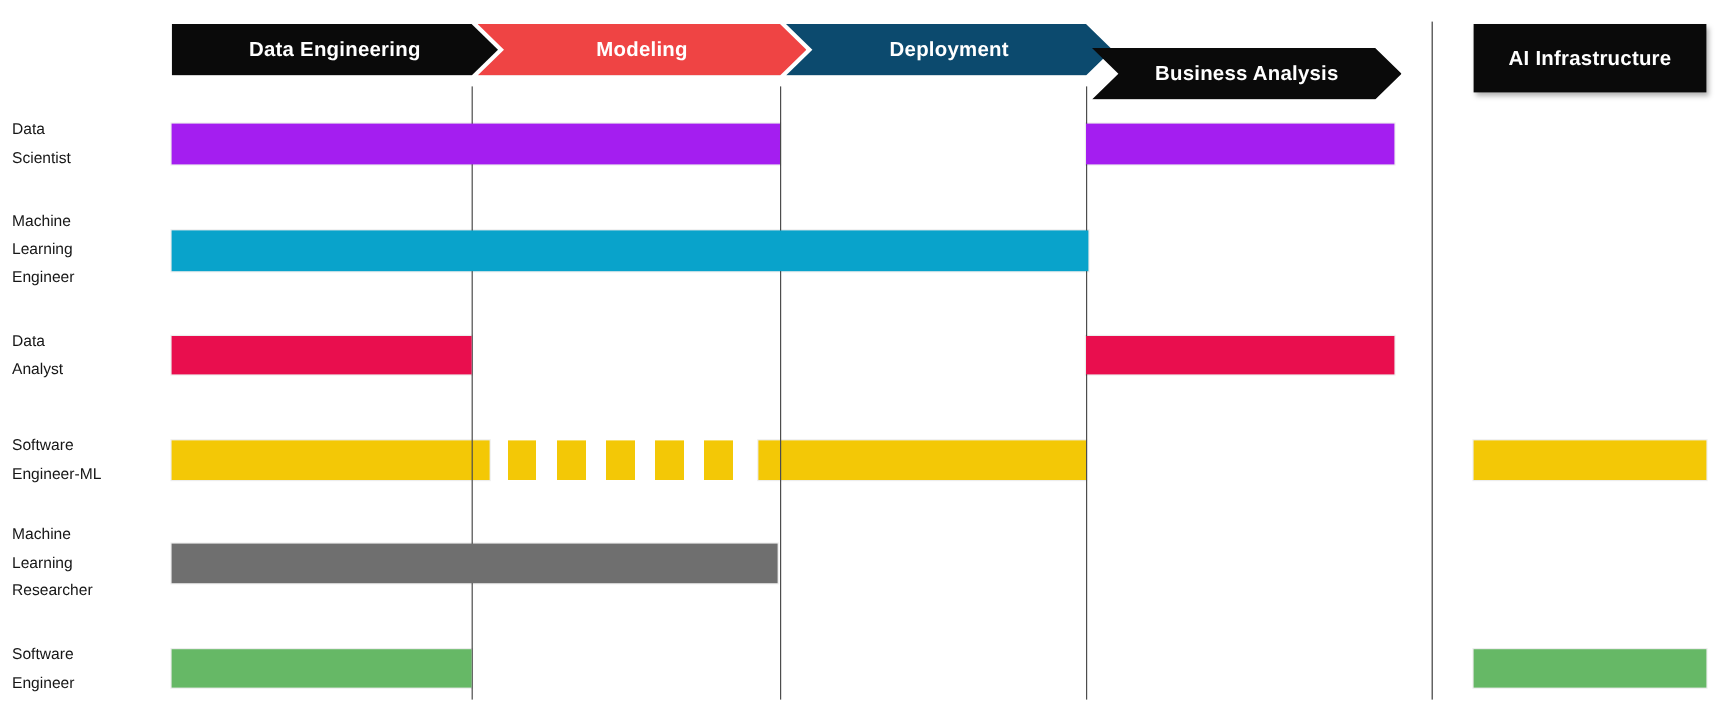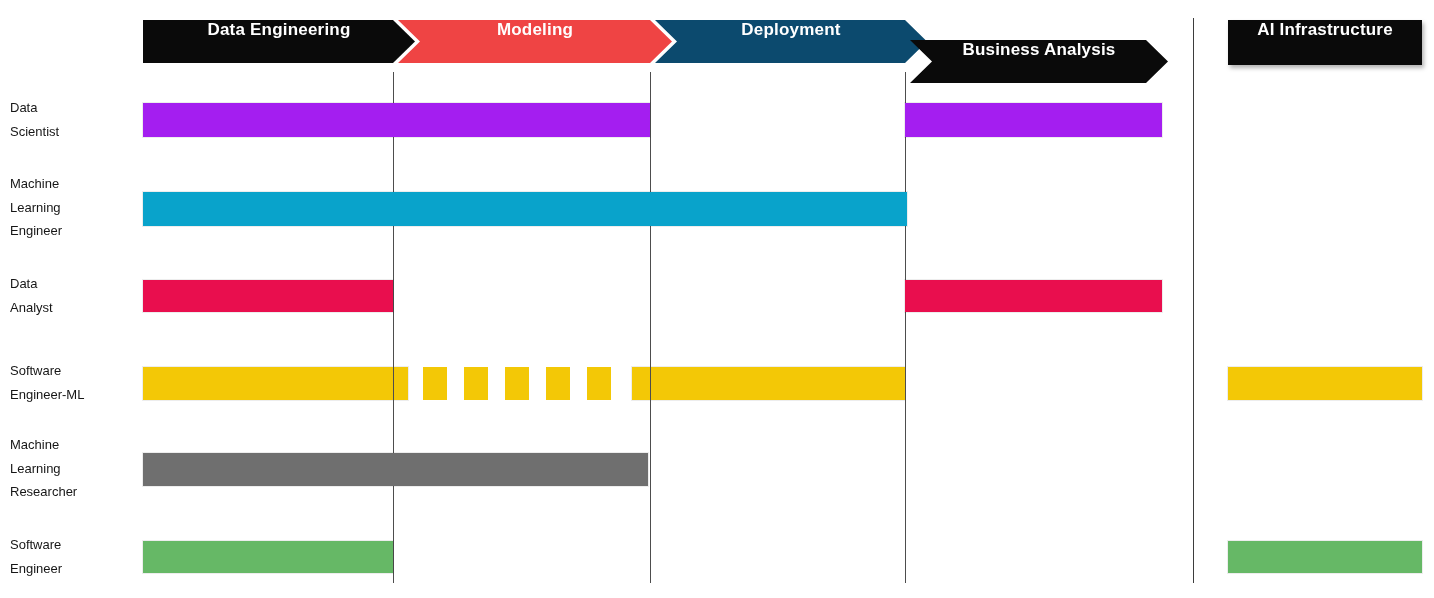--- a/index.html
+++ b/index.html
@@ -1,21 +1,21 @@
 <!DOCTYPE html>
 <html><head>
 <meta charset="utf-8">
 <style>
   html,body{margin:0;padding:0;background:#ffffff;}
   body{width:1434px;height:598px;font-family:"Liberation Sans",sans-serif;}
   #canvas{position:relative;width:1434px;height:598px;background:#ffffff;overflow:hidden;}
 
   .stage-arrow,.stage-box{
     position:absolute;
-    display:flex;justify-content:center;
+    display:flex;align-items:center;justify-content:center;
     color:#fff;font-weight:700;font-size:17px;letter-spacing:.2px;
     z-index:3;
     filter:drop-shadow(2px 3px 2px rgba(0,0,0,.30));
   }
   .stage-label{white-space:nowrap;}
 
   .gridline{position:absolute;width:0;border-left:1.5px solid #4d4d4d;z-index:1;}
   .divider-line{position:absolute;width:0;border-left:1.6px solid #3d3d3d;z-index:1;}
 
   .role-label{
@@ -46,21 +46,21 @@
       </div>
       <div class="stage-arrow" style="left: 398px; top: 20px; width: 274px; height: 43px; background: #ef4444; color: rgb(255, 255, 255); clip-path: polygon(0px 0px, calc(100% - 22px) 0px, 100% 50%, calc(100% - 22px) 100%, 0px 100%, 22px 50%);">
         <span class="stage-label">Modeling</span>
       </div>
       <div class="stage-arrow" style="left: 655px; top: 20px; width: 272px; height: 43px; background: #0c4a6e; color: rgb(255, 255, 255); clip-path: polygon(0px 0px, calc(100% - 22px) 0px, 100% 50%, calc(100% - 22px) 100%, 0px 100%, 22px 50%);">
         <span class="stage-label">Deployment</span>
       </div>
       <div class="stage-arrow" style="left: 910px; top: 20px; width: 258px; height: 43px; background: rgb(10, 10, 10); color: rgb(255, 255, 255); clip-path: polygon(0px 0px, calc(100% - 22px) 0px, 100% 50%, calc(100% - 22px) 100%, 0px 100%, 22px 50%); margin-top: 20px;">
         <span class="stage-label">Business Analysis</span>
       </div>
-      <div class="stage-box" style="left: 1228px; top: 20px; width: 194px; height: 45px; background: rgb(10, 10, 10); color: rgb(255, 255, 255);">
+      <div class="stage-box" style="left: 1228px; top: 20px; width: 194px; height: 57px; background: rgb(10, 10, 10); color: rgb(255, 255, 255);">
         <span class="stage-label">AI Infrastructure</span>
       </div>
     </div>
   <div id="roles-layer">
       <div class="role-label" style="top: 96px;">Data
 Scientist</div>
       <div class="bar solid over" style="left: 143px; top: 103px; width: 507px; height: 34px; background: rgb(164, 30, 240);"></div>
       <div class="bar solid over" style="left: 905px; top: 103px; width: 257px; height: 34px; background: rgb(164, 30, 240);"></div>
       <div class="role-label" style="top: 172px;">Machine
 Learning

